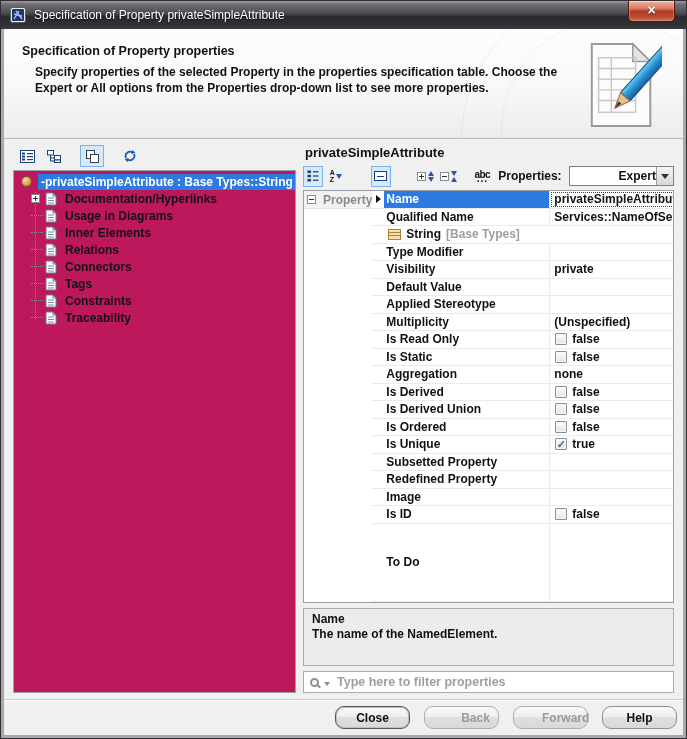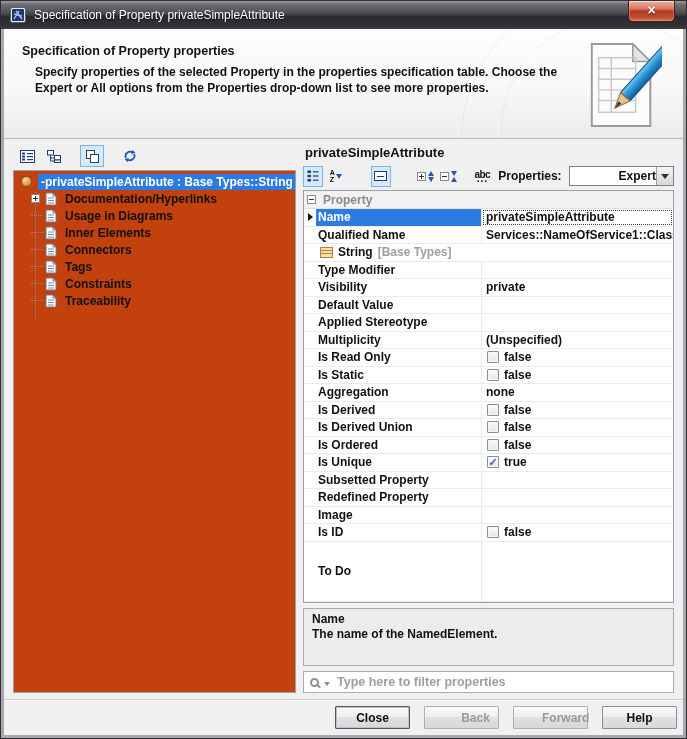--- a/index.html
+++ b/index.html
@@ -74,21 +74,21 @@
   
   .left-panel{ flex:none; width:283px; display:flex; flex-direction:column; min-height:0; }
   .left-toolbar{ flex:none; height:26px; display:flex; align-items:center; gap:3px; padding:1px 0 3px 2px; }
   .tool-btn{
     width:24px; height:22px; display:flex; align-items:center; justify-content:center;
     border:1px solid transparent; background:transparent; cursor:pointer;
   }
   .tool-btn.sel{ background:#d6e9f8; border:1px solid #7db2e8; }
   .tool-gap{ width:8px; flex:none; }
   .tree-box{
-    flex:1; min-height:0; background:#c2410c; border:1px solid #9aa0a8;
+    flex:1; min-height:0; background:#be185d; border:1px solid #9aa0a8;
     overflow:hidden; position:relative;
     padding:2px 0 0 4px;
   }
   .tree{ position:relative; }
   .tree-line{
     position:absolute; left:17px; top:19px; height:127px; width:0;
     border-left:1px dotted #8a8a8a;
   }
   .tree-row{ height:17px; display:flex; align-items:center; font-size:12px; font-weight:bold; color:#111; cursor:default; white-space:nowrap; position:relative; z-index:1; }
   .tree-row.child{ padding-left:13px; }
@@ -118,21 +118,21 @@
     display:flex; align-items:center; cursor:pointer;padding-left:44px;
   }
   .select-text{ flex:1; font-size:12px; font-weight:bold; padding-left:5px; color:#111; }
   .select-arrow{
     flex:none; width:17px; height:100%; border-left:1px solid #9aa0a6;
     background:linear-gradient(#f4f4f4,#d8d8d8); display:flex; align-items:center; justify-content:center;
   }
   .caret-down{ width:0; height:0; border-left:4px solid transparent; border-right:4px solid transparent; border-top:5px solid #333; }
 
   
-  .prop-table{ flex:1; min-height:0; background:#ffffff; border:1px solid #9aa0a8; display:flex; flex-direction:column; overflow:hidden; }
+  .prop-table{ flex:1; min-height:0; background:#ffffff; border:1px solid #9aa0a8; display:flex; flex-direction:row; overflow:hidden; }
   .pgroup{
     flex:none; height:18px; display:flex; align-items:center;
     background:#f2f2f2; border-bottom:1px solid #e2e2e2;
     font-size:12px; font-weight:bold; color:#8a8a8a;
     padding-left:3px;
   }
   .pgroup .box-exp{ margin-right:7px; }
   .prows{ flex:1; min-height:0; display:flex; flex-direction:column; }
   .prow{ flex:none; height:17.5px; display:flex; align-items:stretch; border-bottom:1px solid #ebebeb; font-size:12px; font-weight:bold; color:#111; background:#fff; }
   .prow.tall{ flex:1; min-height:44px; height:auto; }
@@ -179,21 +179,21 @@
   
   .bottom-bar{
     flex:none; height:36px;
     border-top:1px solid #cccccc;
     box-shadow:inset 0 1px 0 #ffffff;
     display:flex; align-items:center; justify-content:flex-end;
     gap:14px; padding-right:6px;
   }
   .btn{
     flex:none; width:75px; height:23px;
-    border:1px solid #8a9097; border-radius:1px;
+    border:1px solid #8a9097; border-radius:9px;
     background:linear-gradient(#f9f9f9 0%, #efefef 45%, #e0e0e0 50%, #d8d8d8 100%);
     font-family:"Liberation Sans", sans-serif;
     font-size:12px; font-weight:bold; color:#111; cursor:pointer;
   }
   .btn.default{ border:1px solid #4e565e; box-shadow:0 0 0 1px #b9c2ca inset; }
   .btn.disabled{ color:#9b9b9b; border-color:#aab0b6; cursor:default;padding-left:28px; }
 
   
   .sortAZ{ display:flex; align-items:center; gap:1px; }
   .sortAZ .letters{ display:flex; flex-direction:column; font-size:7px; font-weight:bold; color:#111; line-height:7px; }
@@ -340,20 +340,31 @@
               </div>
               <div class="tree-row child">
                 <span class="stub"></span>
                 <span class="page-ic"><svg width="12" height="14" viewBox="0 0 12 14">
                     <path d="M1,1 h7 l3,3 v9 h-10 z" fill="#fff" stroke="#6a7a92"></path>
                     <path d="M8,1 l3,3 h-3 z" fill="#d8dee8" stroke="#6a7a92"></path>
                     <line x1="3" y1="6" x2="9" y2="6" stroke="#7a8aa8"></line>
                     <line x1="3" y1="8.5" x2="9" y2="8.5" stroke="#7a8aa8"></line>
                     <line x1="3" y1="11" x2="9" y2="11" stroke="#7a8aa8"></line>
                   </svg></span>
+                <span class="tree-label">Relations</span>
+              </div>
+              <div class="tree-row child">
+                <span class="stub"></span>
+                <span class="page-ic"><svg width="12" height="14" viewBox="0 0 12 14">
+                    <path d="M1,1 h7 l3,3 v9 h-10 z" fill="#fff" stroke="#6a7a92"></path>
+                    <path d="M8,1 l3,3 h-3 z" fill="#d8dee8" stroke="#6a7a92"></path>
+                    <line x1="3" y1="6" x2="9" y2="6" stroke="#7a8aa8"></line>
+                    <line x1="3" y1="8.5" x2="9" y2="8.5" stroke="#7a8aa8"></line>
+                    <line x1="3" y1="11" x2="9" y2="11" stroke="#7a8aa8"></line>
+                  </svg></span>
                 <span class="tree-label">Connectors</span>
               </div>
               <div class="tree-row child">
                 <span class="stub"></span>
                 <span class="page-ic"><svg width="12" height="14" viewBox="0 0 12 14">
                     <path d="M1,1 h7 l3,3 v9 h-10 z" fill="#fff" stroke="#6a7a92"></path>
                     <path d="M8,1 l3,3 h-3 z" fill="#d8dee8" stroke="#6a7a92"></path>
                     <line x1="3" y1="6" x2="9" y2="6" stroke="#7a8aa8"></line>
                     <line x1="3" y1="8.5" x2="9" y2="8.5" stroke="#7a8aa8"></line>
                     <line x1="3" y1="11" x2="9" y2="11" stroke="#7a8aa8"></line>

